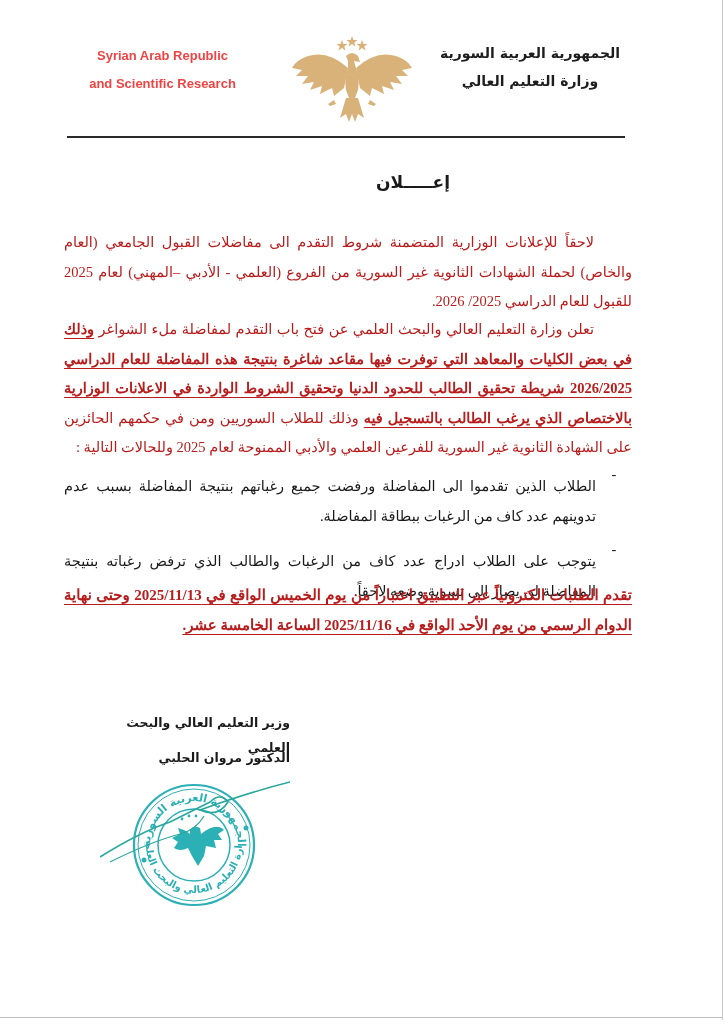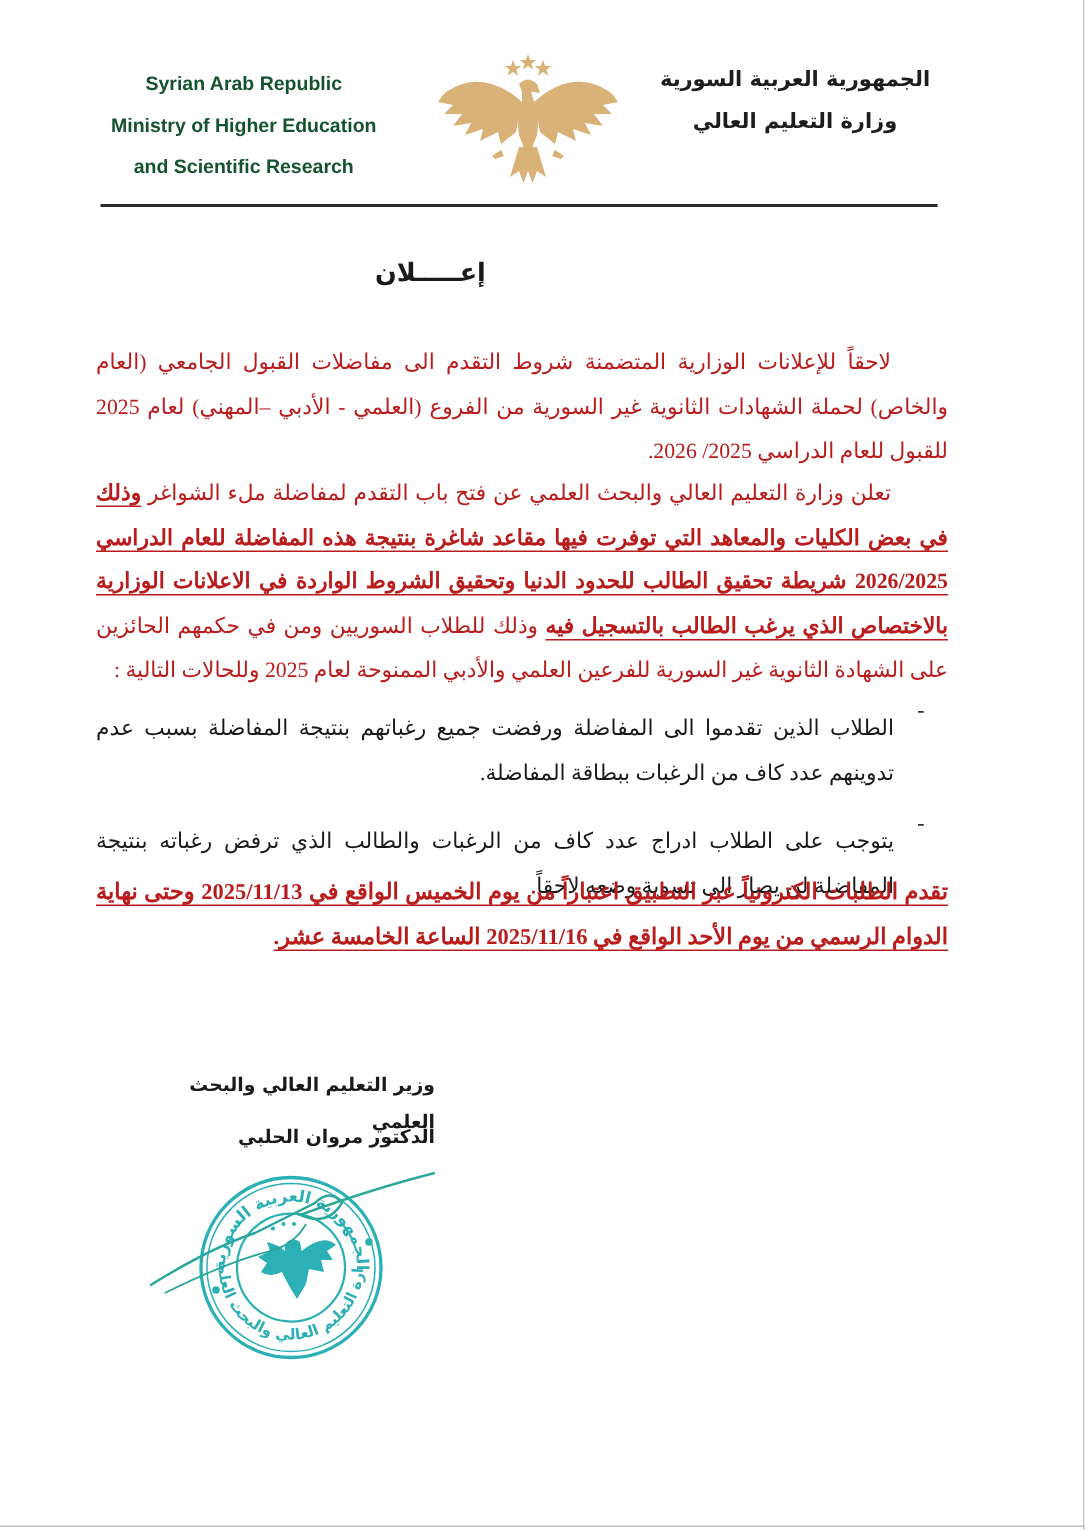--- a/index.html
+++ b/index.html
@@ -6,30 +6,30 @@
   body {
     width: 725px; height: 1024px; background: #ffffff;
     position: relative; overflow: hidden;
     font-family: "DejaVu Sans", sans-serif; color: #1a1a1a;
   }
   .page-edge-right { position: absolute; right: 2px; top: 0; width: 1px; height: 1020px; background: #c9c9c9; }
   .page-edge-bottom { position: absolute; left: 0; bottom: 6px; width: 723px; height: 1px; background: #bdbdbd; }
 
   
   .hdr-en { position: absolute; left: 60px; top: 42px; width: 205px; text-align: center;
-    font-family: "Liberation Sans", sans-serif; font-weight: bold; font-size: 13px; color: #14532d; }
+    font-family: "Liberation Sans", sans-serif; font-weight: bold; font-size: 13px; color: #ef4444; }
   .hdr-en div { height: 27.5px; line-height: 27.5px; }
   .hdr-ar { position: absolute; left: 430px; top: 40px; width: 200px; text-align: center; direction: rtl;
     font-family: "DejaVu Sans", sans-serif; font-weight: bold; font-size: 14px; color: #1d1d1d; }
   .hdr-ar div { height: 27.5px; line-height: 27.5px; }
   .emblem { position: absolute; left: 288px; top: 34px; width: 128px; height: 90px; }
   .hdr-rule { position: absolute; left: 67px; top: 136px; width: 558px; height: 2px; background: #2a2a2a; }
 
   
-  .doc-title { position: absolute; left: 250px; top: 172px; width: 200px; text-align: left; direction: rtl;
+  .doc-title { position: absolute; left: 250px; top: 172px; width: 200px; text-align: right; direction: rtl;
     font-family: "DejaVu Sans", sans-serif; font-weight: bold; font-size: 17px; letter-spacing: 0; }
 
   
   .body-block { position: absolute; left: 64px; width: 568px; direction: rtl; text-align: justify;
     font-family: "Liberation Serif", serif; font-size: 14.5px; line-height: 29.5px; color: #b91c1c; }
   .p1 { top: 228px; text-indent: 38px; }
   .p2 { top: 315px; text-indent: 38px; }
   .em { font-weight: bold; text-decoration: underline; text-underline-offset: 4px; }
   .bullets { position: absolute; left: 64px; top: 460px; width: 568px; direction: rtl; font-family: "Liberation Serif", serif; font-size: 14.5px; line-height: 29.5px; }
   .bullet { display: flex; direction: rtl; margin-bottom: 4px; }
@@ -44,21 +44,20 @@
   .stamp { position: absolute; left: 100px; top: 772px; width: 190px; height: 145px; }
 </style>
 </head>
 <body>
 
 <div class="page-edge-right"></div>
 <div class="page-edge-bottom"></div>
 
 <div class="hdr-en">
   <div>Syrian Arab Republic</div>
-  <div>Ministry of Higher Education</div>
   <div>and Scientific Research</div>
 </div>
 
 <svg class="emblem" viewBox="0 0 128 90">
   <g fill="#d9b27a">
     <polygon points="54,6 55.5,10 59.5,10 56.3,12.5 57.5,16.5 54,14 50.5,16.5 51.7,12.5 48.5,10 52.5,10"></polygon>
     <polygon points="64,2 65.5,6 69.5,6 66.3,8.5 67.5,12.5 64,10 60.5,12.5 61.7,8.5 58.5,6 62.5,6"></polygon>
     <polygon points="74,6 75.5,10 79.5,10 76.3,12.5 77.5,16.5 74,14 70.5,16.5 71.7,12.5 68.5,10 72.5,10"></polygon>
 
     <path d="M58,22 Q64,16 70,22 L72,28 L66,27 L68,34 Q72,44 70,56 L64,72 L58,56 Q56,44 60,34 L60,27 Z"></path>

